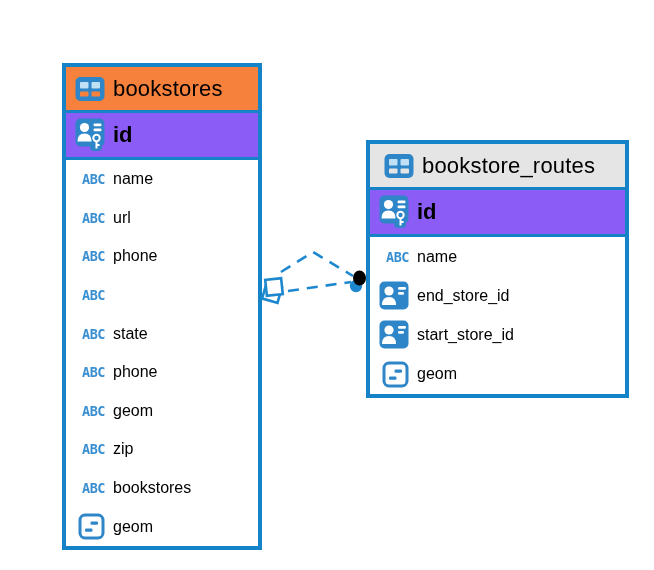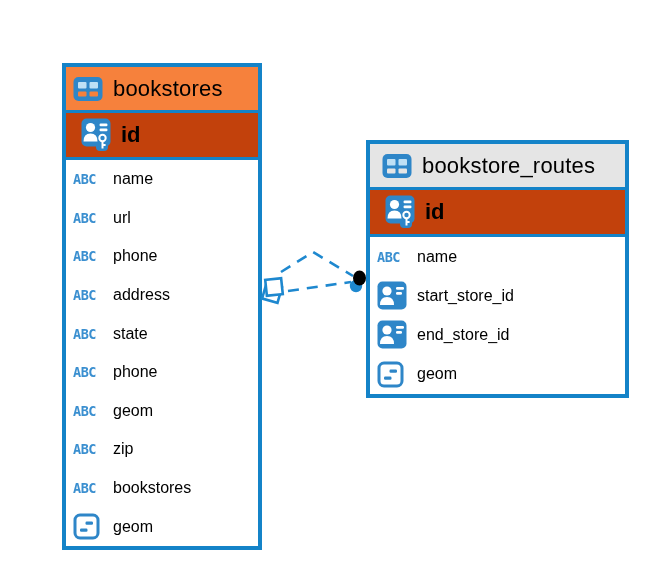--- a/index.html
+++ b/index.html
@@ -14,30 +14,30 @@
   #tbl-bookstores{left:62px;top:63px;width:200px;height:487px;}
   #tbl-bookstore-routes{left:366px;top:140px;width:263px;height:258px;}
   .hdr{
     height:43px;flex:0 0 43px;border-bottom:3px solid #1483C8;
     display:flex;align-items:center;padding-left:7px;gap:8px;
   }
   .hdr-orange{background:#F6813C;--hole:#F6813C;}
   .hdr-gray{background:#E5E5E5;padding-left:12px;--hole:#E5E5E5;}
   .hdr .title{font-size:22px;letter-spacing:.2px;white-space:nowrap;}
   .pkrow{
-    height:44px;flex:0 0 44px;border-bottom:3px solid #1483C8;background:#c2410c;
-    display:flex;align-items:center;padding-left:15px;gap:8px;
+    height:44px;flex:0 0 44px;border-bottom:3px solid #1483C8;background:#8b5cf6;
+    display:flex;align-items:center;padding-left:7px;gap:8px;
   }
   .pkrow .fname{font-weight:bold;font-size:22px;}
   .fields{flex:1;display:flex;flex-direction:column;background:#fff;}
   .field{display:flex;align-items:center;padding-left:7px;gap:8px;}
   #tbl-bookstores .field{height:38.6px;}
   #tbl-bookstore-routes .field{height:39.2px;}
   .fname{font-size:16px;white-space:nowrap;}
-  .icon-box{width:32px;flex:0 0 32px;display:flex;align-items:center;justify-content:flex-start;}
+  .icon-box{width:32px;flex:0 0 32px;display:flex;align-items:center;justify-content:flex-end;}
   .abc{
     font-family:"DejaVu Sans Mono", monospace;font-weight:bold;font-size:13.5px;
     color:#3A8FD0;letter-spacing:-0.5px;
   }
   .conn-layer{position:absolute;left:0;top:0;width:654px;height:570px;pointer-events:none;}
 </style>
 </head>
 <body>
 
 <div class="canvas">
@@ -87,21 +87,20 @@
       <div class="field">
         <span class="icon-box">
             <span class="abc">ABC</span>
           </span>
         <span class="fname">phone</span>
       </div>
       <div class="field">
         <span class="icon-box">
             <span class="abc">ABC</span>
           </span>
-        <span class="fname">address</span>
       </div>
       <div class="field">
         <span class="icon-box">
             <span class="abc">ABC</span>
           </span>
         <span class="fname">state</span>
       </div>
       <div class="field">
         <span class="icon-box">
             <span class="abc">ABC</span>
@@ -178,33 +177,33 @@
       <div class="field">
         <span class="icon-box">
   <svg width="30" height="29" viewBox="0 0 30 29">
     <rect x="0.5" y="0.5" width="29" height="28" rx="5" fill="#2E86C8"></rect>
     <circle cx="10" cy="10" r="4.6" fill="#fff"></circle>
     <path d="M3,24 Q3,16 10,16 Q17,16 17,24 Z" fill="#fff"></path>
     <rect x="19" y="6" width="8" height="2.8" rx="1.2" fill="#fff"></rect>
     <rect x="19" y="11" width="6" height="2.8" rx="1.2" fill="#fff"></rect>
   </svg>
 </span>
-        <span class="fname">start_store_id</span>
+        <span class="fname">end_store_id</span>
       </div>
       <div class="field">
         <span class="icon-box">
   <svg width="30" height="29" viewBox="0 0 30 29">
     <rect x="0.5" y="0.5" width="29" height="28" rx="5" fill="#2E86C8"></rect>
     <circle cx="10" cy="10" r="4.6" fill="#fff"></circle>
     <path d="M3,24 Q3,16 10,16 Q17,16 17,24 Z" fill="#fff"></path>
     <rect x="19" y="6" width="8" height="2.8" rx="1.2" fill="#fff"></rect>
     <rect x="19" y="11" width="6" height="2.8" rx="1.2" fill="#fff"></rect>
   </svg>
 </span>
-        <span class="fname">end_store_id</span>
+        <span class="fname">start_store_id</span>
       </div>
       <div class="field">
         <span class="icon-box">
   <svg width="27" height="27" viewBox="0 0 27 27">
     <rect x="2" y="2" width="23" height="23" rx="5" fill="#fff" stroke="#2E86C8" stroke-width="3"></rect>
     <rect x="12.5" y="8.5" width="7.5" height="3.2" rx="1.2" fill="#2E86C8"></rect>
     <rect x="7" y="15.5" width="7.5" height="3.2" rx="1.2" fill="#2E86C8"></rect>
   </svg>
 </span>
         <span class="fname">geom</span>

